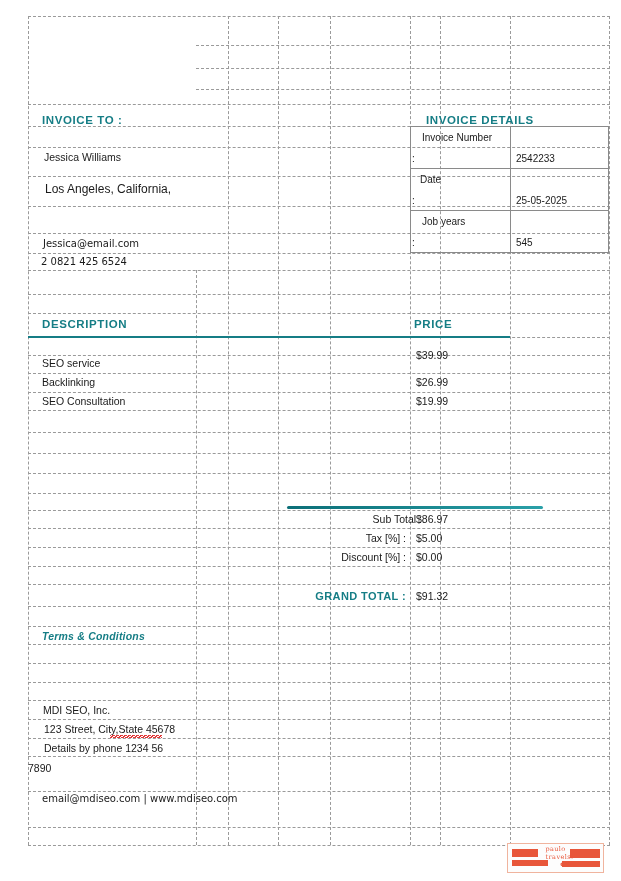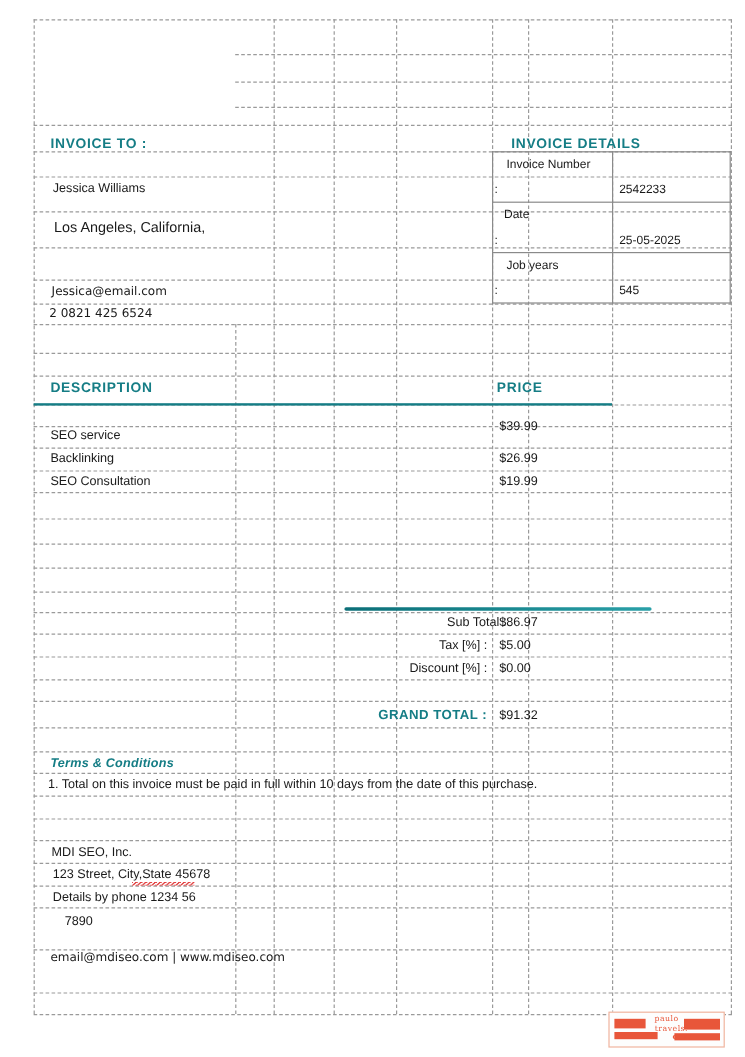--- a/index.html
+++ b/index.html
@@ -221,27 +221,26 @@
   <div class="cell tot-label" style="left:282px;top:516px;width:96px;">Tax [%] :</div>
   <div class="cell tot-value" style="left:388px;top:516px;">$5.00</div>
 
   <div class="cell tot-label" style="left:272px;top:535px;width:106px;">Discount [%] :</div>
   <div class="cell tot-value" style="left:388px;top:535px;">$0.00</div>
 
   <div class="cell tot-label grand" style="left:258px;top:574px;width:120px;">GRAND TOTAL :</div>
   <div class="cell tot-value" style="left:388px;top:574px;">$91.32</div>
 
   <div class="cell teal-head sm" style="left:14px;top:614px;">Terms &amp; Conditions</div>
-  <div class="cell terms-line" style="left:12px;top:632px;">1. Total on this invoice must be paid in full within 10 days from the date of this purchase.</div>
 
   <div class="cell body-txt" style="left:15px;top:688px;">MDI SEO, Inc.</div>
   <div class="cell body-txt" style="left:16px;top:707px;">123 Street, City,State 45678</div>
   <div class="squiggle" style="left:82px;top:719px;width:52px;"></div>
   <div class="cell body-txt" style="left:16px;top:726px;">Details by phone 1234 56</div>
-  <div class="cell body-txt" style="left:0px;top:746px;margin-left:26px;">7890</div>
+  <div class="cell body-txt" style="left:0px;top:746px;">7890</div>
   <div class="cell narrow" style="left:14px;top:777px;">email@mdiseo.com | www.mdiseo.com</div>
 
 </div>
 
 <div id="logo">
   <div class="bar l1"></div>
   <div class="bar l2"></div>
   <div class="bar r1"></div>
   <div class="bar r2"></div>
   <div class="lg-txt">

